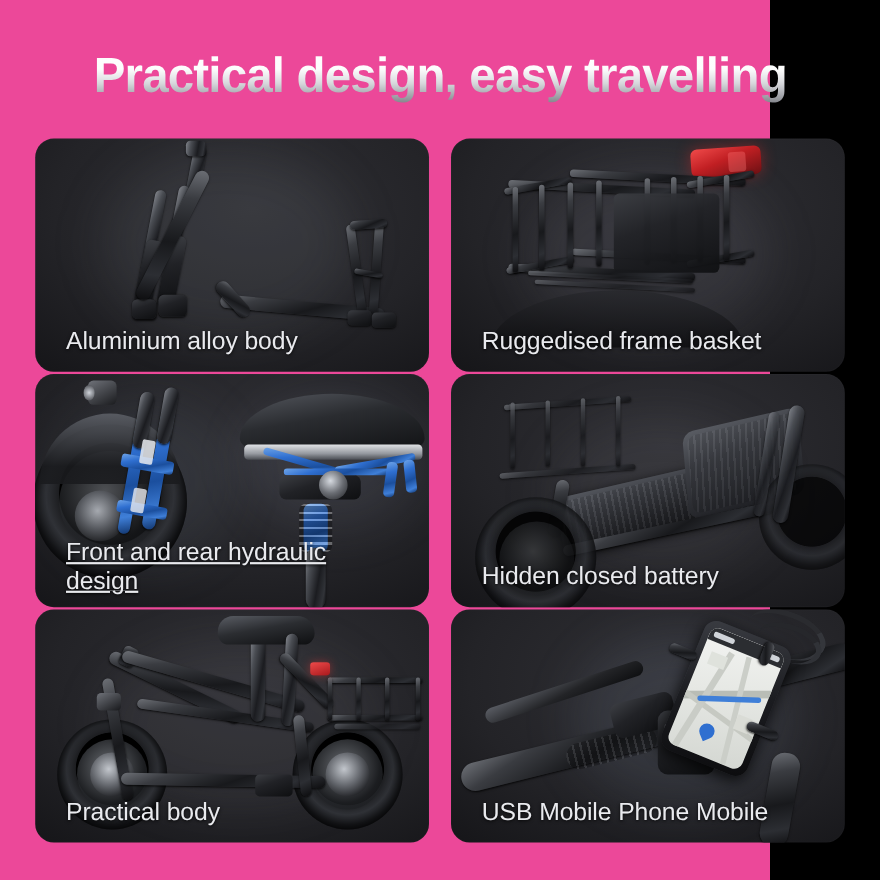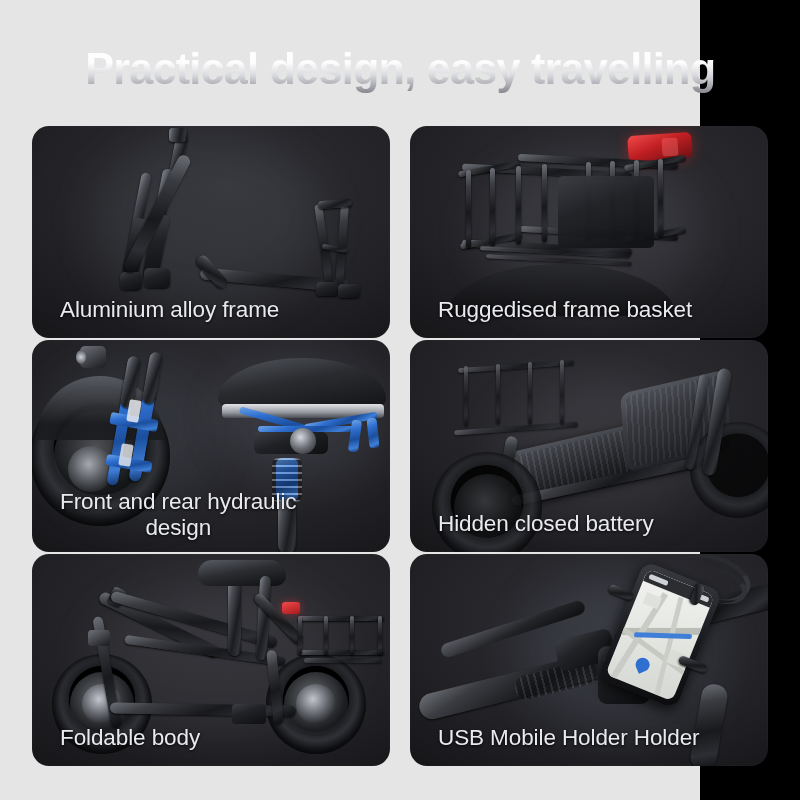--- a/index.html
+++ b/index.html
@@ -2,21 +2,21 @@
 <html><head>
 <meta charset="utf-8">
 <title>Practical design, easy travelling</title>
 <style>
   * { margin:0; padding:0; box-sizing:border-box; }
   html,body{
     width:800px; height:800px; overflow:hidden;
     background:#000; color:#fff;
     font-family:"Liberation Sans","DejaVu Sans",sans-serif;
   }
-  .page{ position:relative; width:700px; height:800px; background:#e5e5e5;text-align:center; }
+  .page{ position:relative; width:700px; height:800px; background:#ec4899; }
 
   
   .title-wrap{
     position:absolute; left:0; top:38px; width:800px; height:62px;
     display:flex; align-items:center; justify-content:center;
   }
   .title{
     font-size:45px; font-weight:700; letter-spacing:-0.8px;
     white-space:nowrap;
     transform:scaleX(0.96);
@@ -46,21 +46,21 @@
   .panel-art{ position:absolute; inset:0; }
   .caption{
     position:absolute; left:28px; bottom:14px;
     font-size:22.5px; font-weight:400; line-height:1.18;
     letter-spacing:-0.1px;
     color:#e9eaee;
     text-shadow:0 1px 3px rgba(0,0,0,0.85);
     z-index:9;
     max-width:320px;
   }
-  .caption.two-line{ bottom:10px; }
+  .caption.two-line{ bottom:10px;text-decoration:underline; }
 
   
   .tube{ position:absolute; border-radius:40px;
          background:linear-gradient(160deg,#6d7076 0%,#3a3c41 22%,#18191c 55%,#2c2e33 80%,#0c0c0e 100%);
          box-shadow:0 1px 2px rgba(0,0,0,.8); }
   .tube-l{ background:linear-gradient(100deg,#82858c 0%,#4a4d53 25%,#1b1c20 60%,#313338 85%,#0d0d10 100%); }
   .blue{ background:linear-gradient(160deg,#6ea4e8 0%,#2f6fd0 30%,#1b4f9e 60%,#3f7fd8 85%,#11356d 100%) !important; }
   .dark{ background:linear-gradient(160deg,#3c3e43 0%,#212226 40%,#0e0f11 100%) !important; }
   .tire{ position:absolute; border-radius:50%;
          background:radial-gradient(circle at 50% 45%, #000 0 44%, #1d1e21 45%, #303237 56%, #17181b 68%, #0a0a0c 78%, #050506 100%);
@@ -100,21 +100,21 @@
         <div class="tube" style="left:168px;top:148px;width:150px;height:12px;transform:rotate(5deg);"></div>
         <div class="tube" style="left:160px;top:140px;width:40px;height:12px;transform:rotate(48deg);"></div>
 
         <div class="tube" style="left:288px;top:78px;width:8px;height:84px;transform:rotate(-8deg);"></div>
         <div class="tube" style="left:306px;top:76px;width:8px;height:88px;transform:rotate(4deg);"></div>
         <div class="tube" style="left:286px;top:74px;width:34px;height:8px;transform:rotate(-4deg);"></div>
         <div class="tube" style="left:290px;top:120px;width:26px;height:5px;transform:rotate(10deg);"></div>
         <div class="tube dark" style="left:284px;top:156px;width:22px;height:14px;border-radius:4px;"></div>
         <div class="tube dark" style="left:306px;top:158px;width:22px;height:14px;border-radius:4px;"></div>
       </div>
-      <div class="caption">Aluminium alloy frame</div>
+      <div class="caption">Aluminium alloy body</div>
     </div>
 
     <div class="panel">
       <div class="panel-art">
         <div class="glow" style="left:70px;top:30px;width:220px;height:150px;background:rgba(125,130,140,.15);"></div>
 
         <div style="position:absolute;left:218px;top:8px;width:64px;height:26px;border-radius:6px;background:linear-gradient(160deg,#f04a4a 0%,#c11f23 45%,#6d1013 100%);box-shadow:0 0 14px rgba(220,40,40,.45);transform:rotate(-4deg);"></div>
         <div style="position:absolute;left:252px;top:12px;width:16px;height:18px;border-radius:3px;background:rgba(255,120,120,.35);transform:rotate(-4deg);"></div>
 
         <div class="tube" style="left:52px;top:42px;width:170px;height:7px;transform:rotate(3deg);"></div>
@@ -259,21 +259,21 @@
         <div class="tube" style="left:318px;top:62px;width:4px;height:39px;"></div>
         <div class="tube" style="left:346px;top:62px;width:4px;height:39px;"></div>
         <div class="tube" style="left:272px;top:104px;width:78px;height:5px;opacity:.65;"></div>
 
         <div style="position:absolute;left:250px;top:48px;width:18px;height:12px;border-radius:3px;background:linear-gradient(160deg,#ef4a4a,#a9191d);box-shadow:0 0 8px rgba(220,50,50,.5);"></div>
 
         <div style="position:absolute;left:56px;top:76px;width:22px;height:16px;border-radius:4px;background:linear-gradient(150deg,#6f7279,#17181b);"></div>
 
         <div class="dark" style="position:absolute;left:200px;top:150px;width:34px;height:20px;border-radius:4px;"></div>
       </div>
-      <div class="caption">Foldable body</div>
+      <div class="caption">Practical body</div>
     </div>
 
     <div class="panel">
       <div class="panel-art">
         <div class="glow" style="left:110px;top:20px;width:200px;height:160px;background:rgba(130,140,160,.14);"></div>
 
         <div class="tube" style="left:6px;top:112px;width:250px;height:26px;border-radius:16px;transform:rotate(-14deg);"></div>
         <div class="tube" style="left:238px;top:44px;width:130px;height:24px;border-radius:14px;transform:rotate(-14deg);"></div>
 
         <div style="position:absolute;left:104px;top:114px;width:84px;height:24px;border-radius:12px;transform:rotate(-14deg);background:repeating-linear-gradient(90deg,rgba(255,255,255,.07) 0 2px,rgba(0,0,0,.25) 2px 7px);"></div>
@@ -304,17 +304,17 @@
 
         <div class="tube" style="left:198px;top:34px;width:26px;height:9px;border-radius:5px;transform:rotate(22deg);"></div>
         <div class="tube" style="left:268px;top:106px;width:30px;height:9px;border-radius:5px;transform:rotate(22deg);"></div>
         <div class="tube" style="left:276px;top:36px;width:22px;height:9px;border-radius:5px;transform:rotate(112deg);"></div>
 
         <div style="position:absolute;left:268px;top:2px;width:74px;height:42px;border-top:5px solid #2a2b2f;border-right:5px solid #34363b;border-radius:50%;transform:rotate(20deg);"></div>
         <div style="position:absolute;left:278px;top:14px;width:60px;height:34px;border-top:5px solid #26272b;border-right:5px solid #303237;border-radius:50%;transform:rotate(20deg);"></div>
 
         <div class="tube" style="left:286px;top:130px;width:26px;height:86px;border-radius:12px;transform:rotate(10deg);"></div>
       </div>
-      <div class="caption">USB Mobile Holder Holder</div>
+      <div class="caption">USB Mobile Phone Mobile</div>
     </div>
 
   </div>
 </div>
 
 </body></html>

